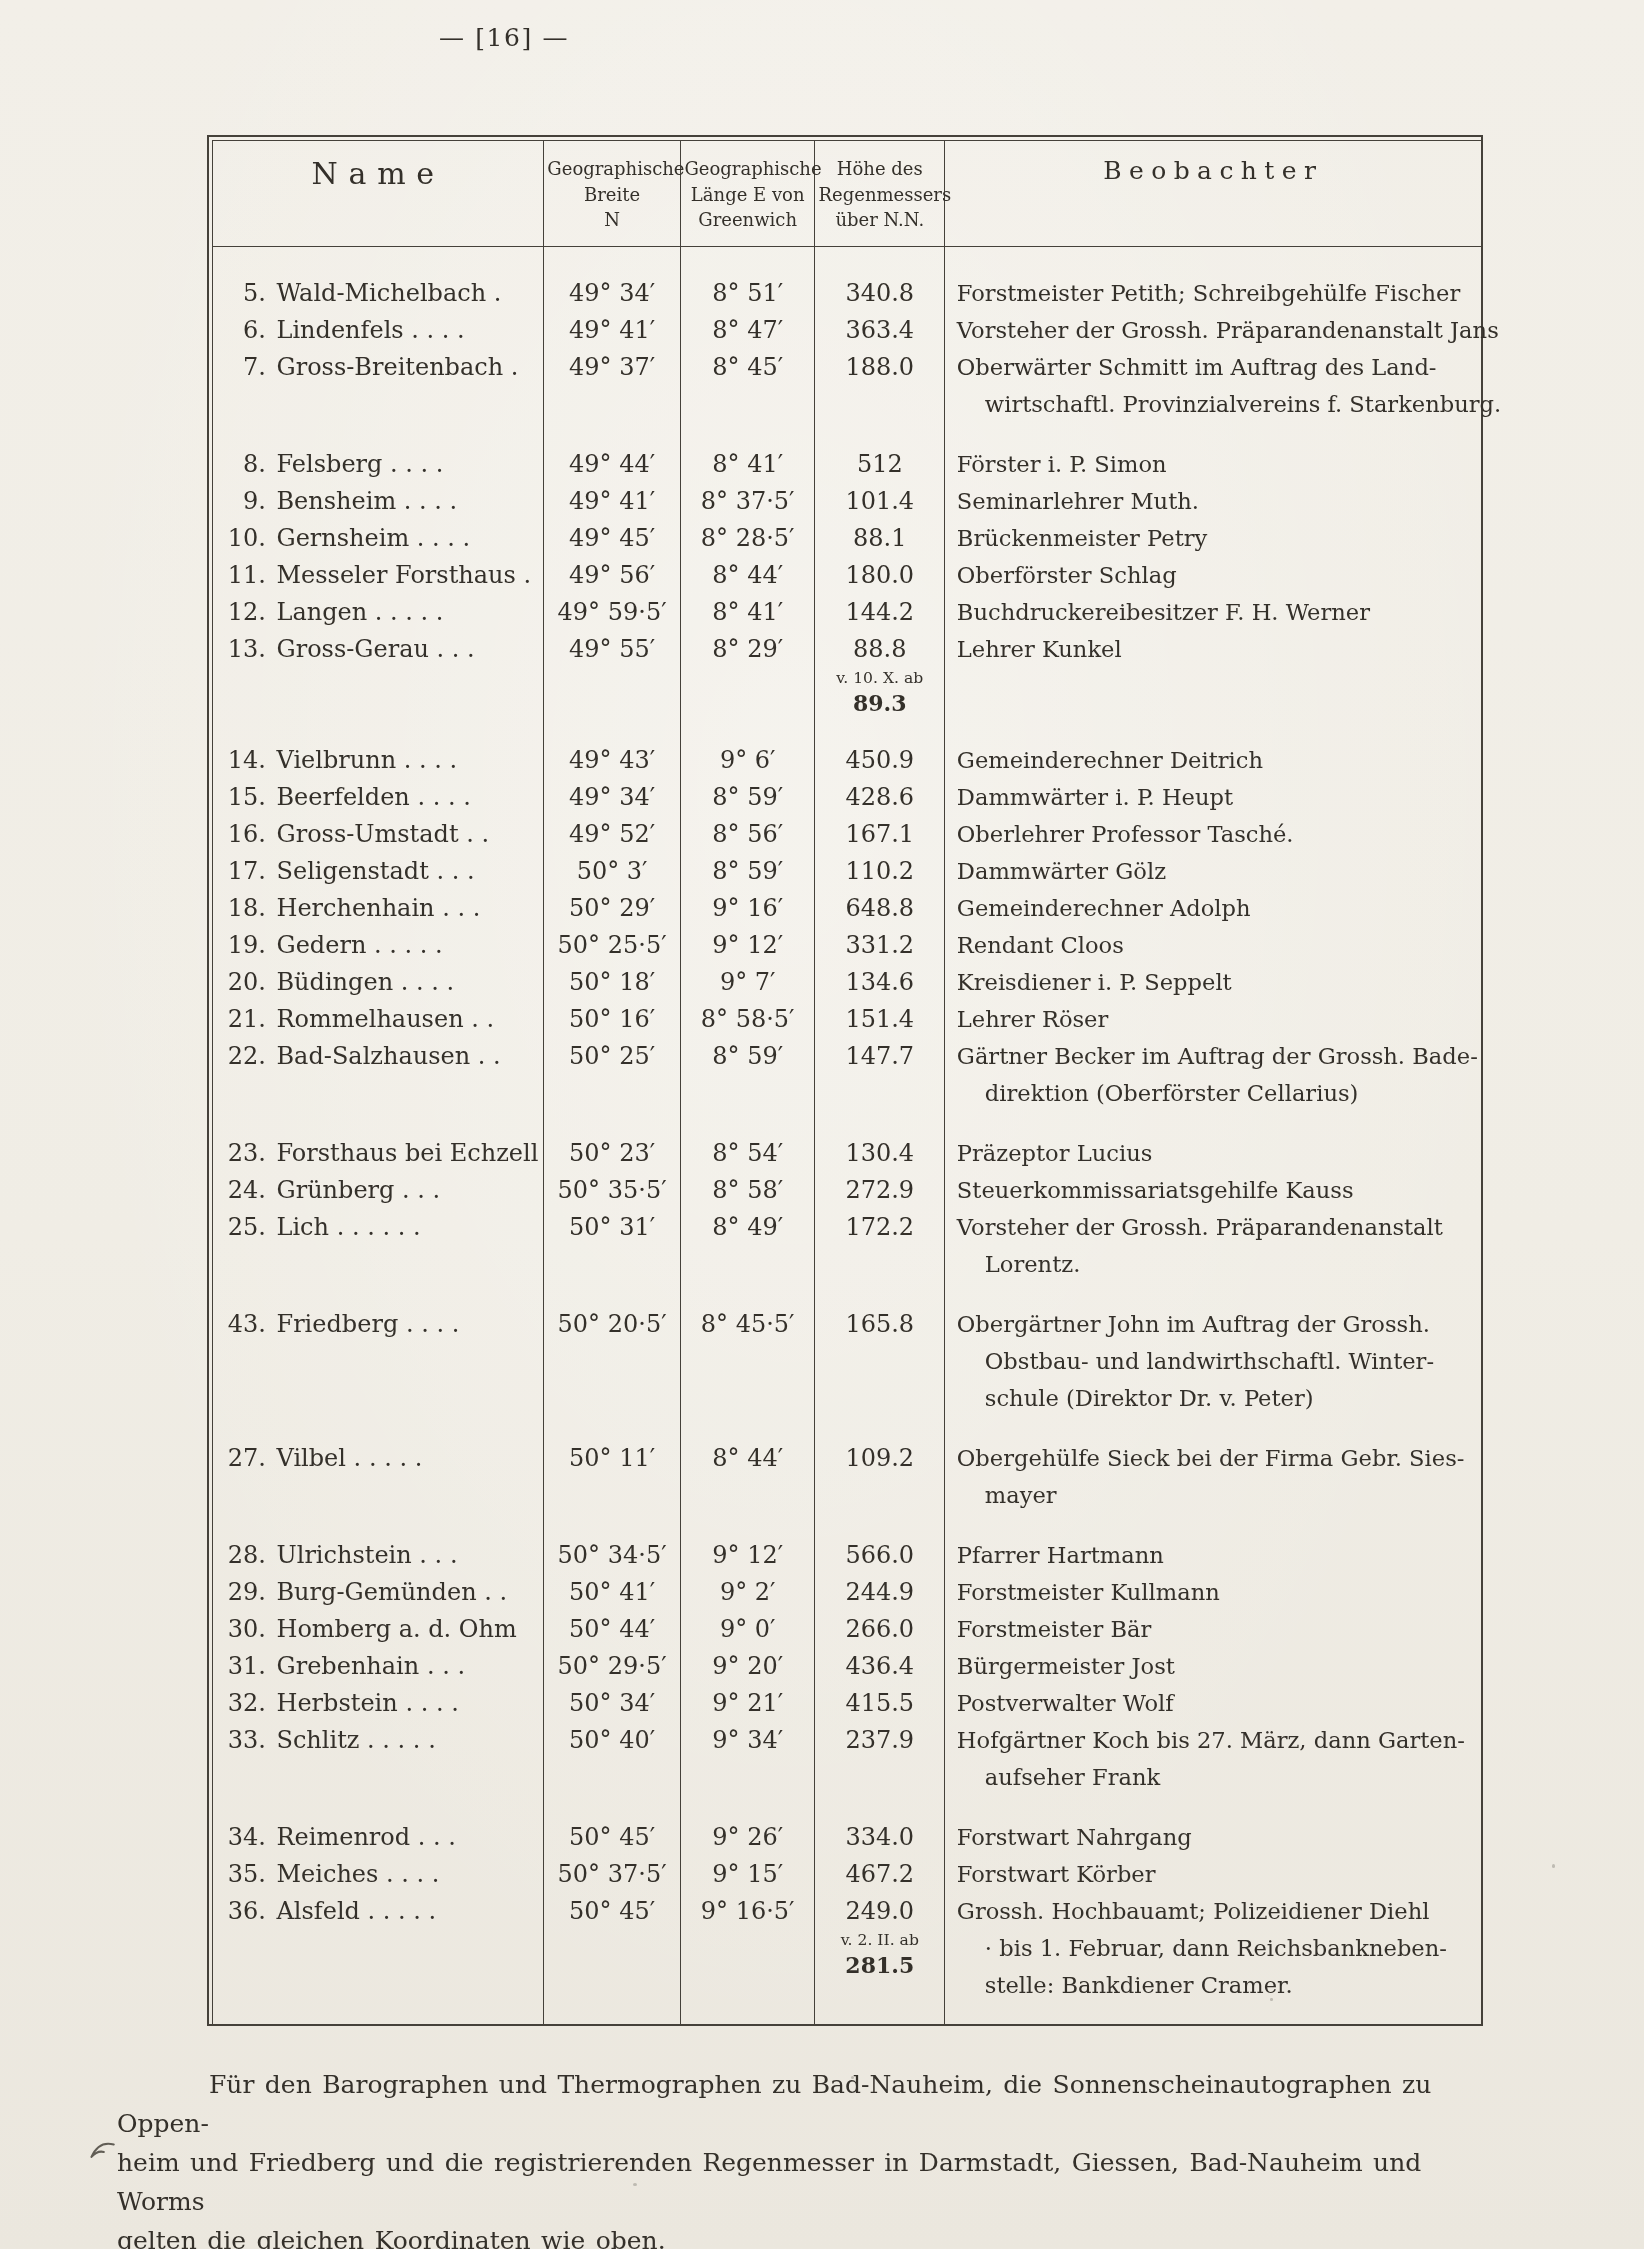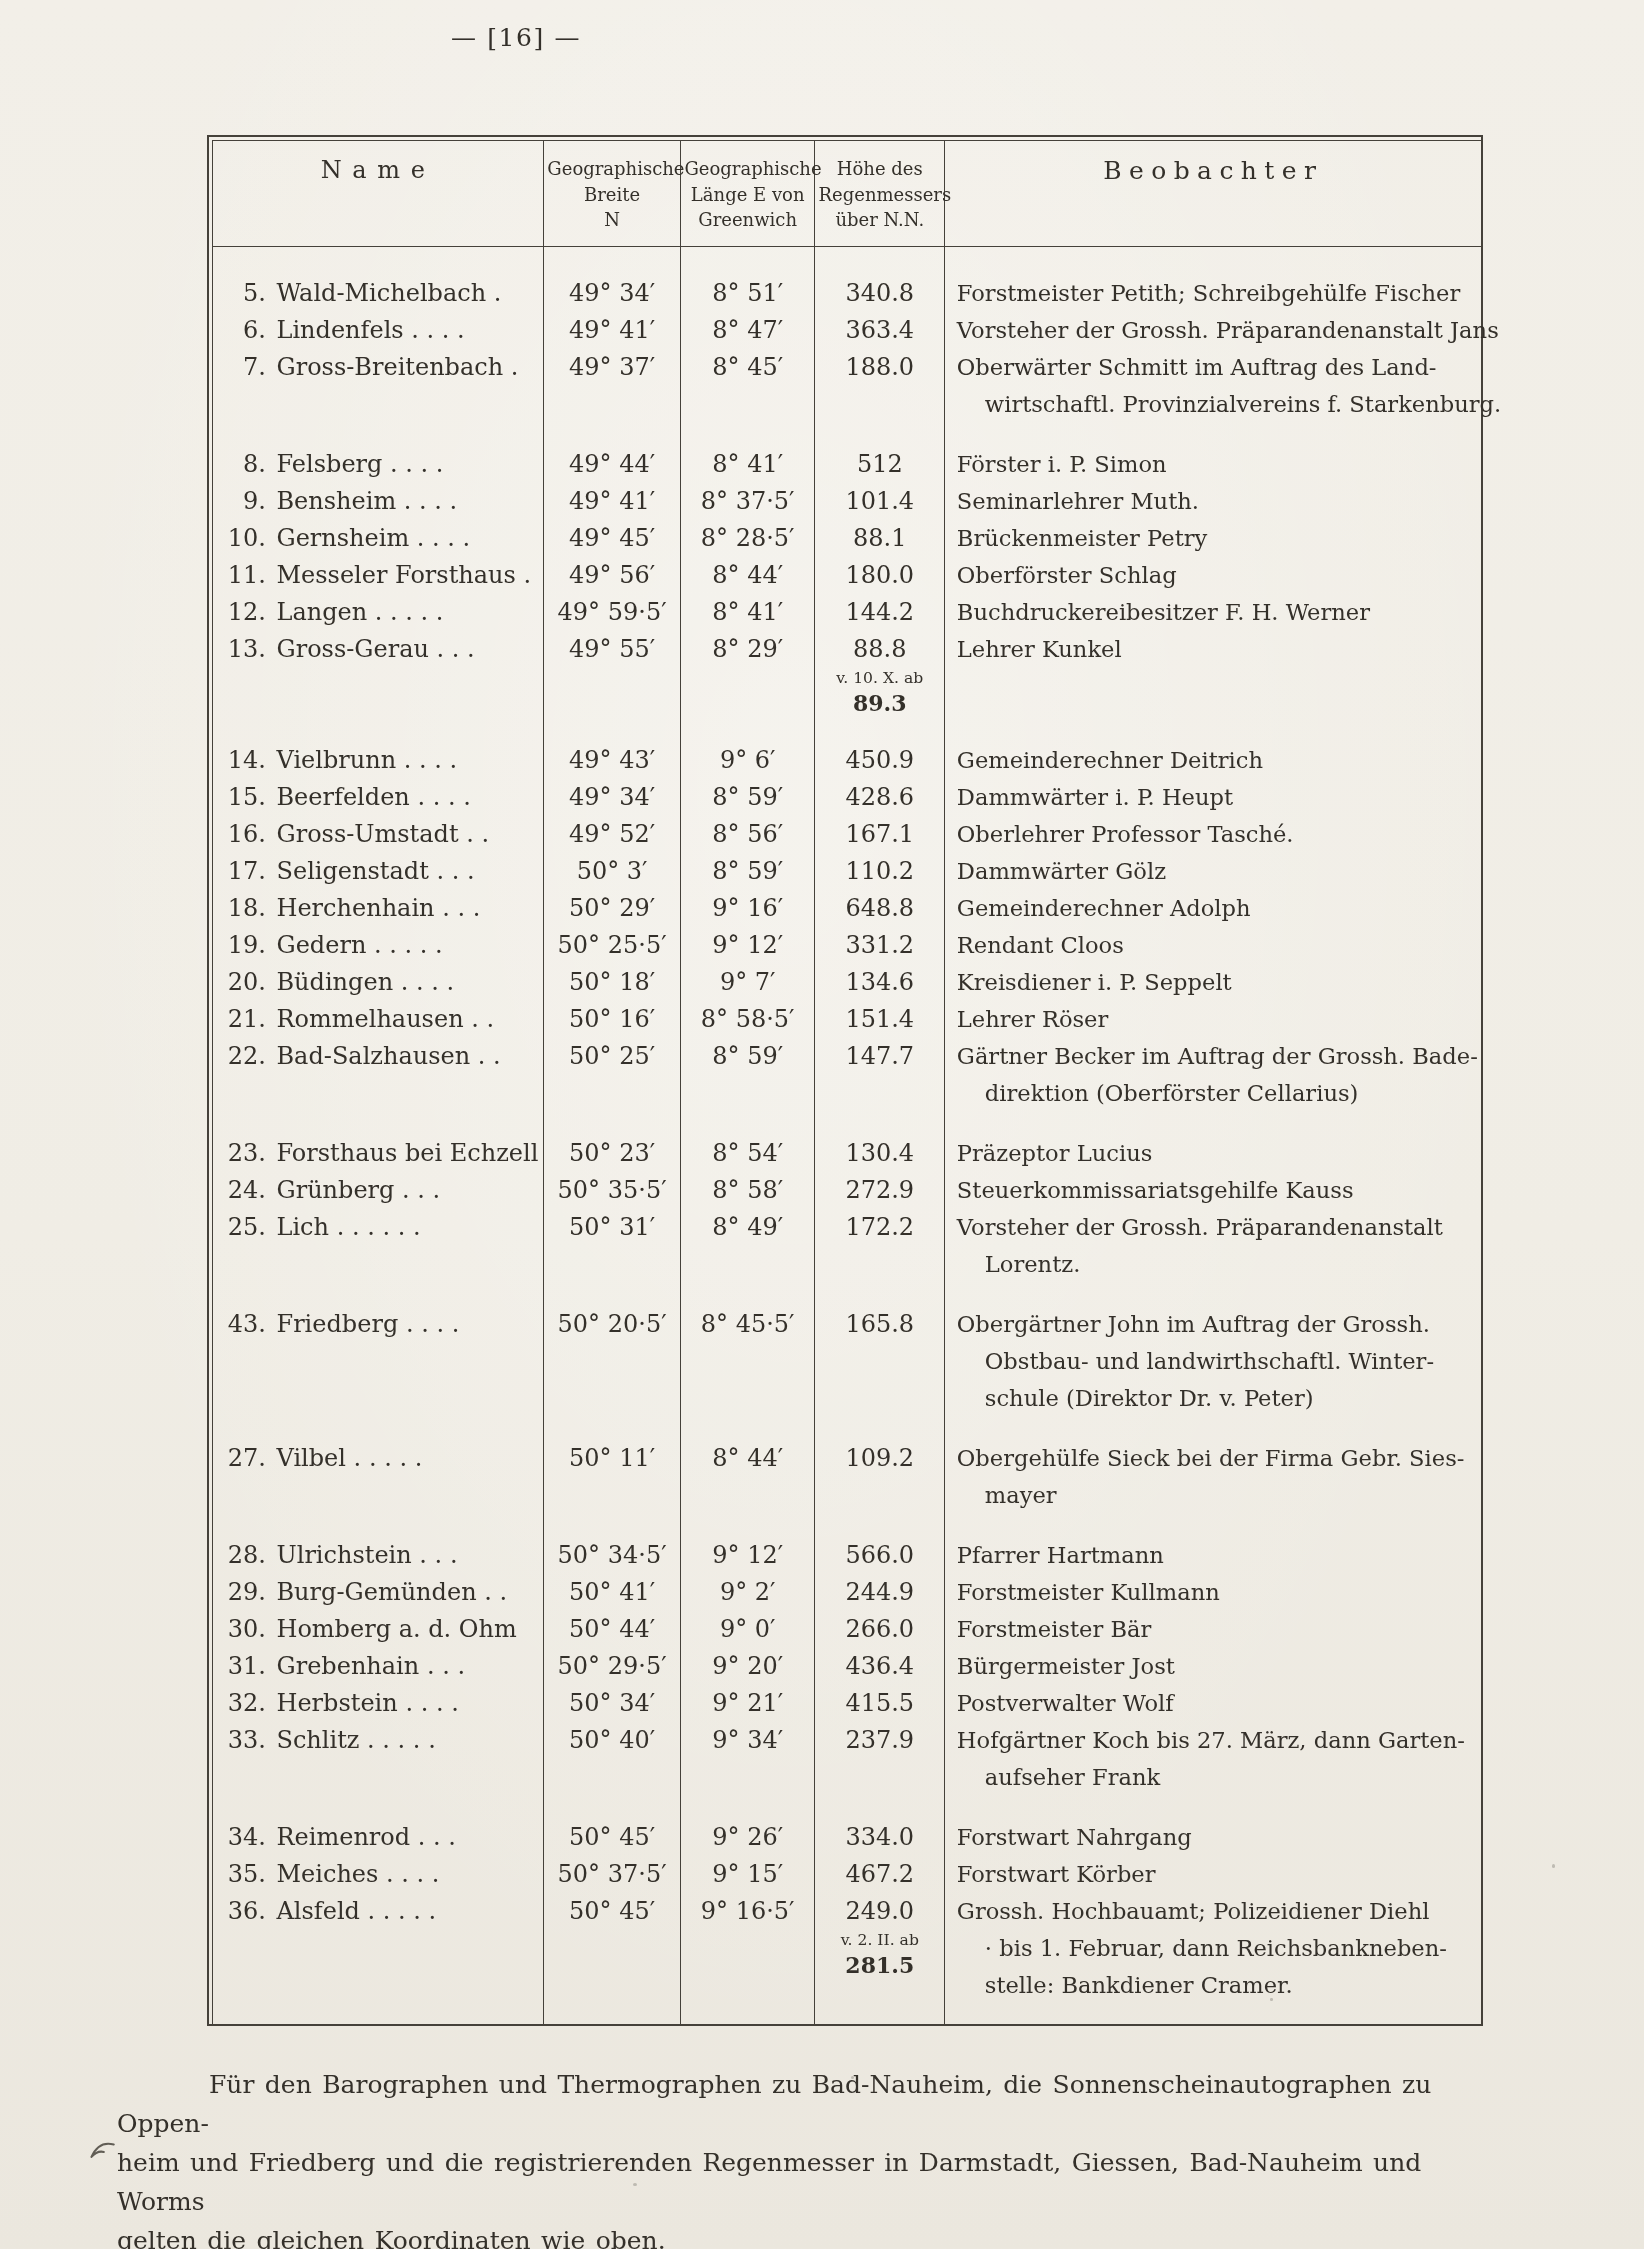--- a/index.html
+++ b/index.html
@@ -14,21 +14,21 @@
     color: #34302a;
     font-family: "DejaVu Serif", "Liberation Serif", serif;
     background:
       radial-gradient(ellipse at 48% 35%, rgba(255,255,255,0.30), rgba(255,255,255,0) 62%),
       linear-gradient(180deg, #f2efe8 0%, #f0ede5 55%, #ebe7de 100%);
   }
 
   .page-number {
     position: absolute;
     top: 23px;
-    left: 16px;
+    left: 4px;
     width: 1000px;
     text-align: center;
     font-size: 25px;
     letter-spacing: 1.6px;
   }
 
   .table-outer {
     display: table;
     margin: 135px 0 0 207px;
     border: 2.5px solid #45413a;
@@ -49,21 +49,21 @@
   table.stations th:not(:first-child),
   table.stations td:not(:first-child) { border-left: 1.6px solid #45413a; }
 
   thead th {
     border-bottom: 1.6px solid #45413a;
     vertical-align: middle;
     text-align: center;
     font-weight: normal;
     padding: 15px 3.3px 13px;
   }
-  .th-name  { font-size: 24px; letter-spacing: 10.7px; }
+  .th-name  { font-size: 30px; letter-spacing: 10.7px; }
   .th-obs   { font-size: 25px; letter-spacing: 7.4px; }
   .th-small { font-size: 18px; }
   .th-small div { line-height: 25.5px; }
 
   tbody td { padding: 0 3.3px; line-height: 37px; }
   tbody tr:first-child td { padding-top: 28px; }
   tbody tr:last-child  td { padding-bottom: 20px; }
   tbody tr.gap td { padding-top: 23px; }
 
   .col-name { padding-left: 11.5px; white-space: nowrap; }

